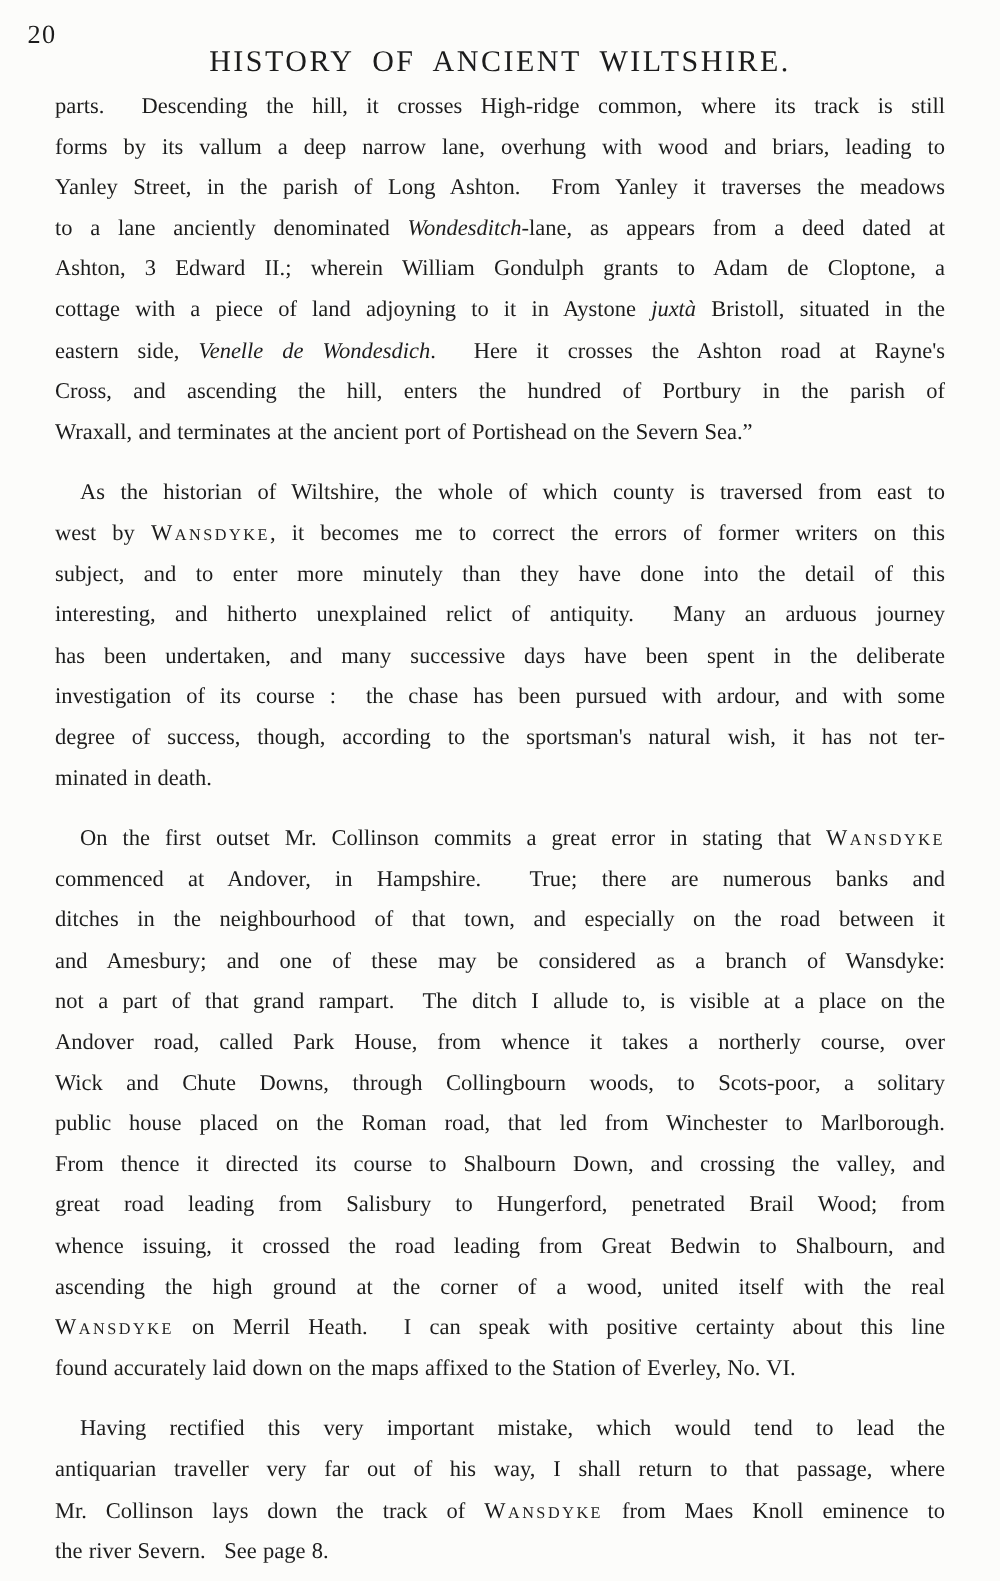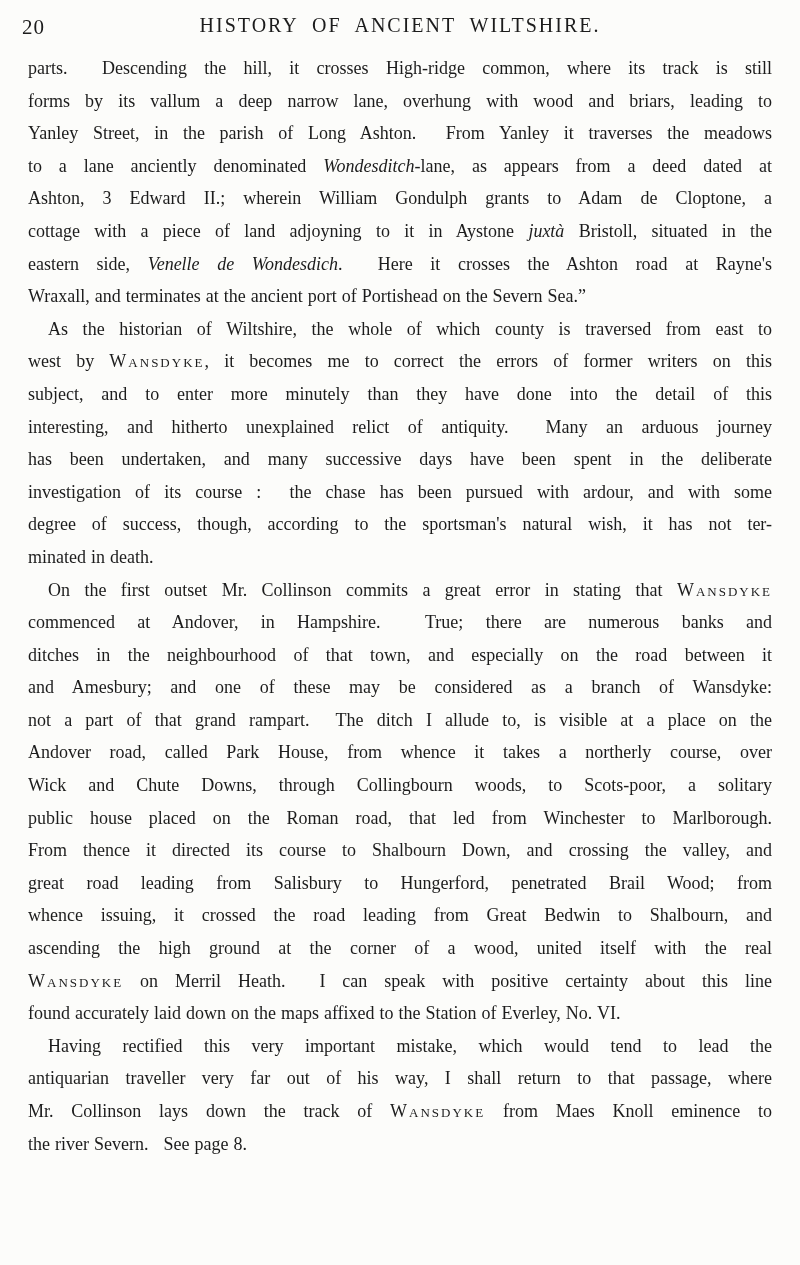--- a/index.html
+++ b/index.html
@@ -13,29 +13,29 @@
   .page {
     position: relative; width: 800px; height: 1265px;
     background: var(--paper, #fcfcfa);
   }
   .header { position: absolute; top: 11px; left: 0; right: 0; height: 36px; font-family: Liberation Serif, serif; }
   .pageno {
     position: absolute; left: 22px; top: 4px;
     font-size: 21px; letter-spacing: 1px;
   }
   .title {
-    text-align: center; font-size: 20px; letter-spacing: 2px;
-    word-spacing: 7px; padding-top: 3px; white-space: nowrap;
+    text-align: center; font-size: 24px; letter-spacing: 2px;
+    word-spacing: 7px; padding-top: 3px; white-space: nowrap; margin-top: 23px;
   }
   .bodytext {
     position: absolute; left: 28px; right: 28px; top: 52px;
     font-size: 18px; line-height: 32.6px;
     word-spacing: 0.5px;
   }
-  .para { margin: 0; }
+  .para { margin: 16px; }
   .line { text-align: justify; text-align-last: justify; min-height: 32.6px; }
   .line.last { text-align-last: left; }
   .line.first { text-indent: 20px; font-family: Liberation Serif, serif; }
   .it { font-style: italic; }
   .sc { font-variant: small-caps; letter-spacing: 2px; }
 </style>
 </head>
 <body style="--ink: #1c1c1c; --paper: #fcfcfa;">
 
 <div class="page">
@@ -45,20 +45,21 @@
   </div>
   <div class="bodytext">
       <div class="para">
         <div class="line"><span class="rm">parts.&nbsp; Descending the hill, it crosses High-ridge common, where its track is still</span></div>
         <div class="line"><span class="rm">forms by its vallum a deep narrow lane, overhung with wood and briars, leading to</span></div>
         <div class="line"><span class="rm">Yanley Street, in the parish of Long Ashton.&nbsp; From Yanley it traverses the meadows</span></div>
         <div class="line"><span class="rm">to a lane anciently denominated </span><span class="it">Wondesditch</span><span class="rm">-lane, as appears from a deed dated at</span></div>
         <div class="line"><span class="rm">Ashton, 3 Edward II.; wherein William Gondulph grants to Adam de Cloptone, a</span></div>
         <div class="line"><span class="rm">cottage with a piece of land adjoyning to it in Aystone </span><span class="it">juxtà</span><span class="rm"> Bristoll, situated in the</span></div>
         <div class="line"><span class="rm">eastern side, </span><span class="it">Venelle de Wondesdich</span><span class="rm">.&nbsp; Here it crosses the Ashton road at Rayne's</span></div>
+        <div class="line"><span class="rm">Cross, and ascending the hill, enters the hundred of Portbury in the parish of</span></div>
         <div class="line last"><span class="rm">Wraxall, and terminates at the ancient port of Portishead on the Severn Sea.”</span></div>
       </div>
       <div class="para">
         <div class="line first"><span class="rm">As the historian of Wiltshire, the whole of which county is traversed from east to</span></div>
         <div class="line"><span class="rm">west by </span><span class="sc">Wansdyke</span><span class="rm">, it becomes me to correct the errors of former writers on this</span></div>
         <div class="line"><span class="rm">subject, and to enter more minutely than they have done into the detail of this</span></div>
         <div class="line"><span class="rm">interesting, and hitherto unexplained relict of antiquity.&nbsp; Many an arduous journey</span></div>
         <div class="line"><span class="rm">has been undertaken, and many successive days have been spent in the deliberate</span></div>
         <div class="line"><span class="rm">investigation of its course :&nbsp; the chase has been pursued with ardour, and with some</span></div>
         <div class="line"><span class="rm">degree of success, though, according to the sportsman's natural wish, it has not ter-</span></div>

